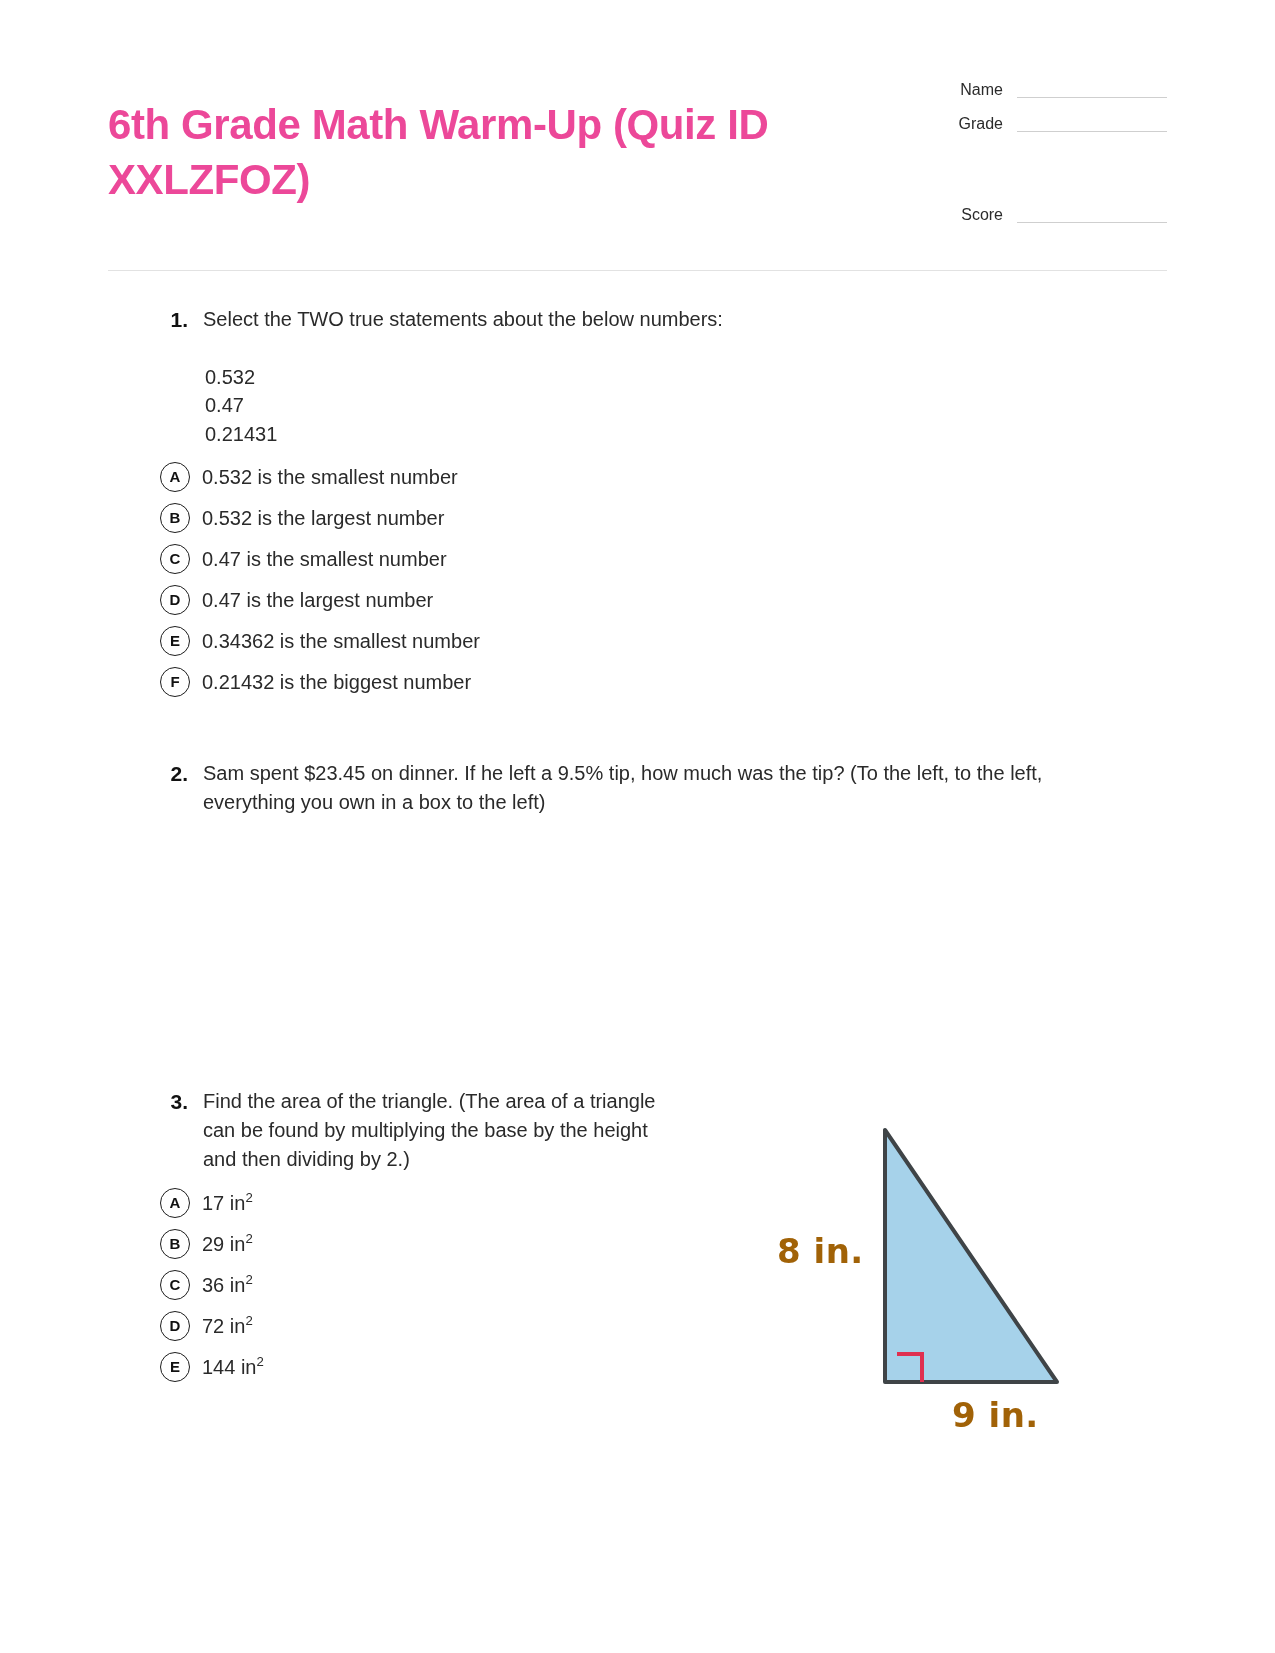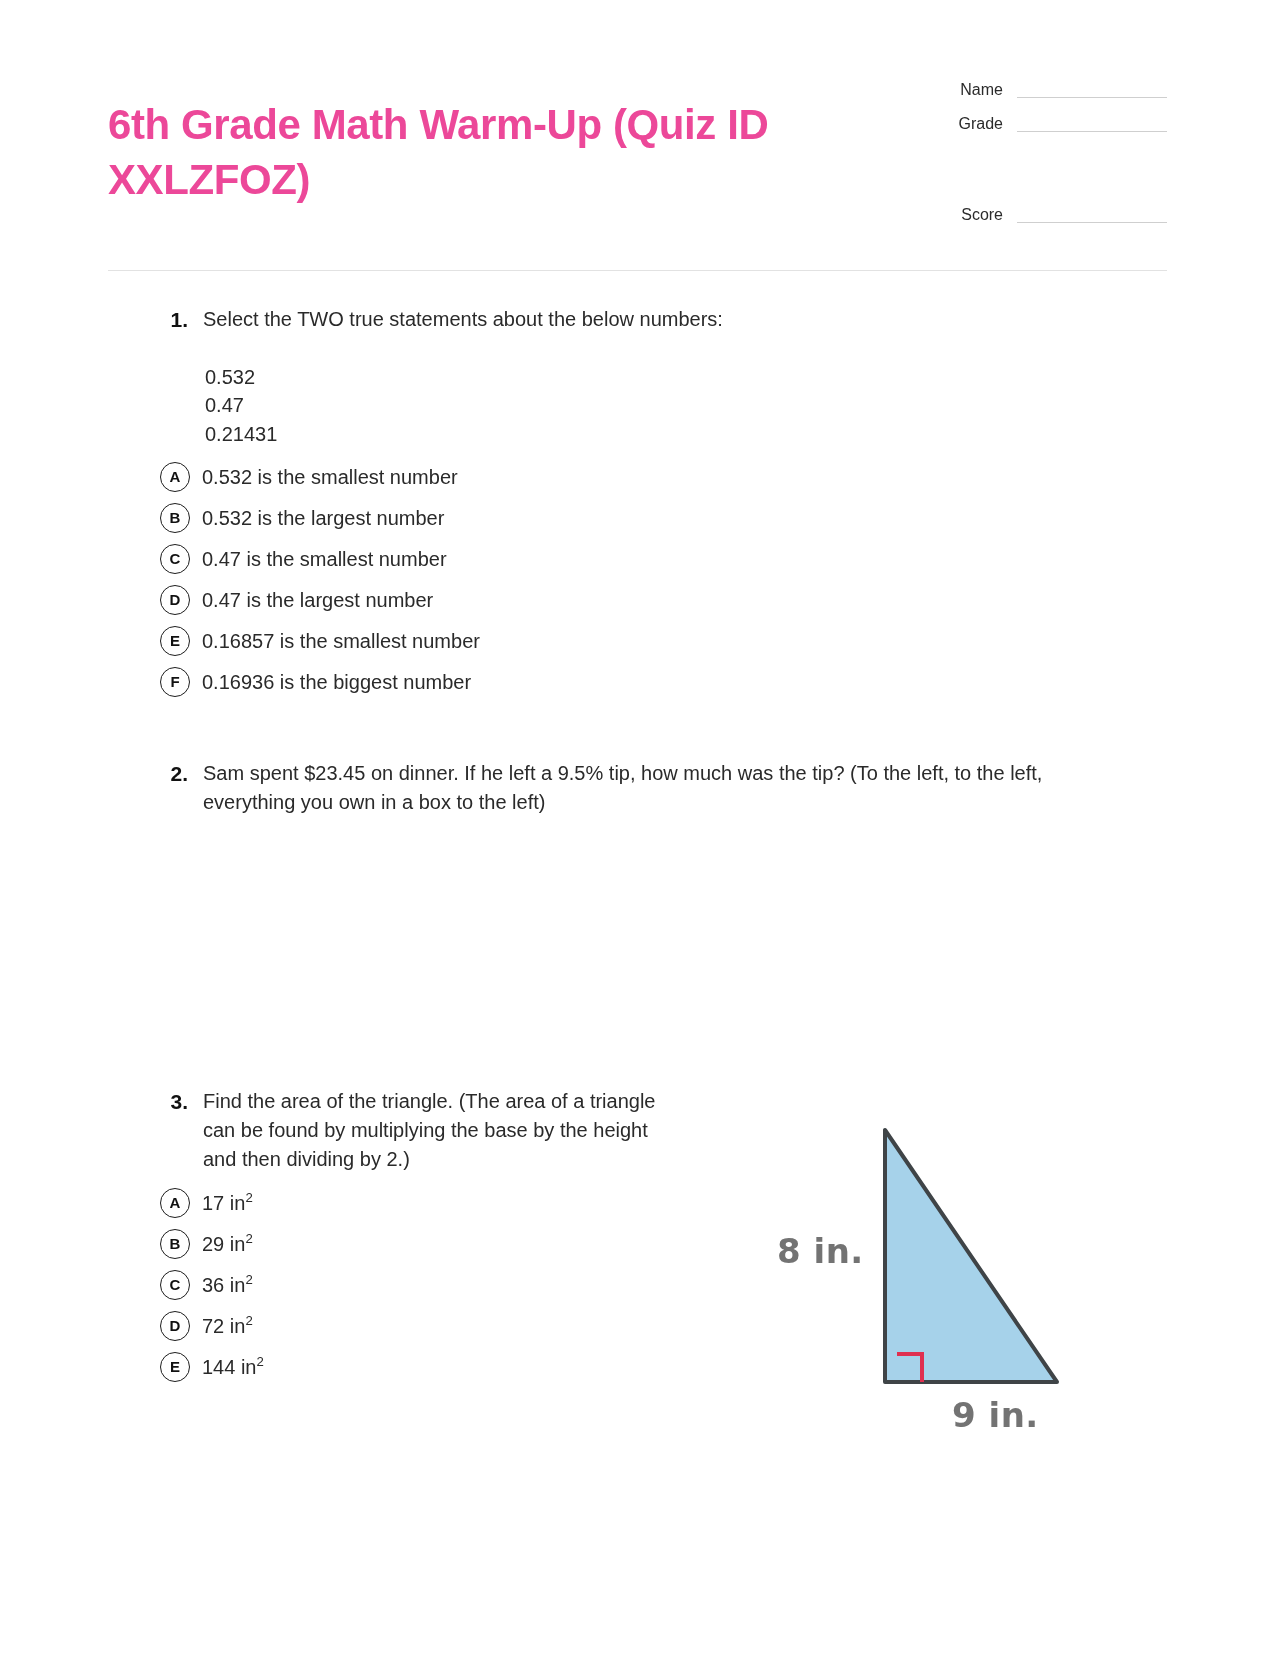--- a/index.html
+++ b/index.html
@@ -200,21 +200,21 @@
     right: 108px;
     top: 1118px;
     width: 400px;
     height: 330px;
   }
   .figure-label {
     position: absolute;
     font-family: "DejaVu Sans", sans-serif;
     font-weight: 700;
     font-size: 34px;
-    color: #737373;
+    color: #a16207;
     letter-spacing: 0.5px;
   }
   .label-height { left: 10px; top: 113px; }
   .label-base   { left: 185px; top: 277px; }
 </style>
 </head>
 <body>
 
 <div class="page">
 
@@ -270,25 +270,25 @@
         <div class="choice">
           <span class="bubble">C</span>
           <span class="choice-text">0.47 is the smallest number</span>
         </div>
         <div class="choice">
           <span class="bubble">D</span>
           <span class="choice-text">0.47 is the largest number</span>
         </div>
         <div class="choice">
           <span class="bubble">E</span>
-          <span class="choice-text">0.16857 is the smallest number</span>
+          <span class="choice-text">0.34362 is the smallest number</span>
         </div>
         <div class="choice">
           <span class="bubble">F</span>
-          <span class="choice-text">0.16936 is the biggest number</span>
+          <span class="choice-text">0.21432 is the biggest number</span>
         </div>
       </div>
     </div>
 
     <div class="question" id="q2">
       <div class="q-head">
         <span class="q-num">2.</span>
         <span class="q-text">Sam spent $23.45 on dinner. If he left a 9.5% tip, how much was the tip? (To the left, to the left, everything you own in a box to the left)</span>
       </div>
     </div>

